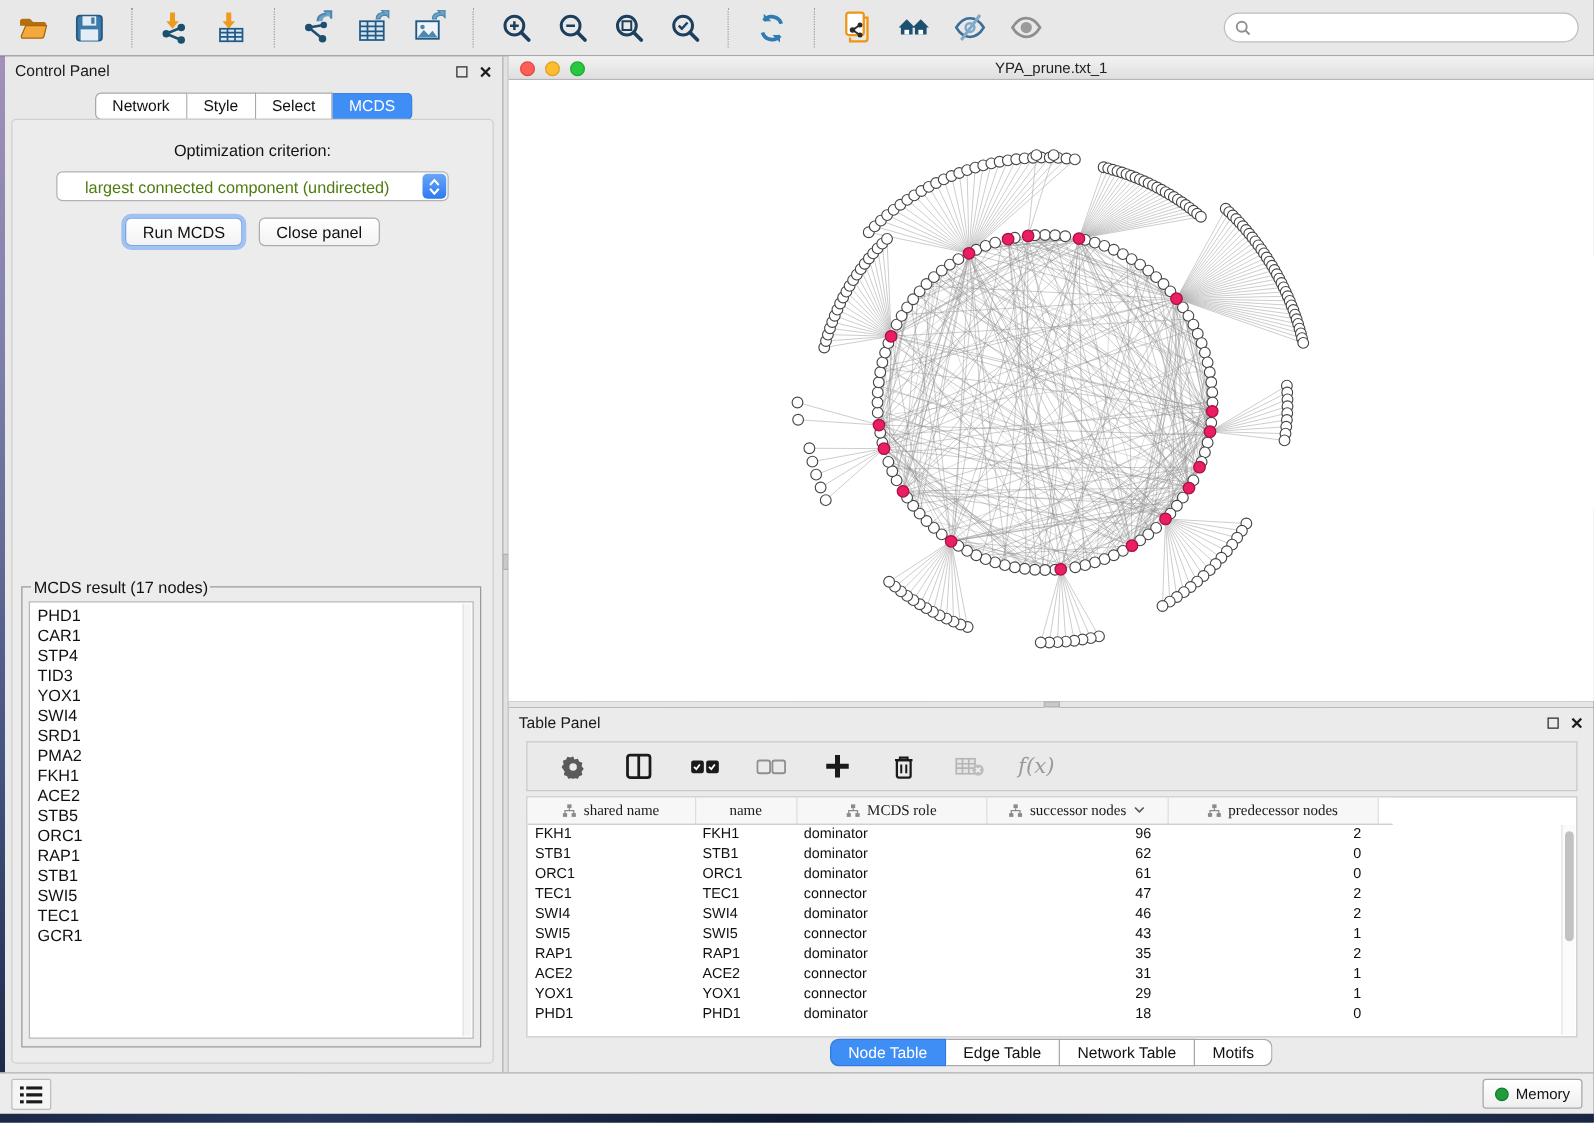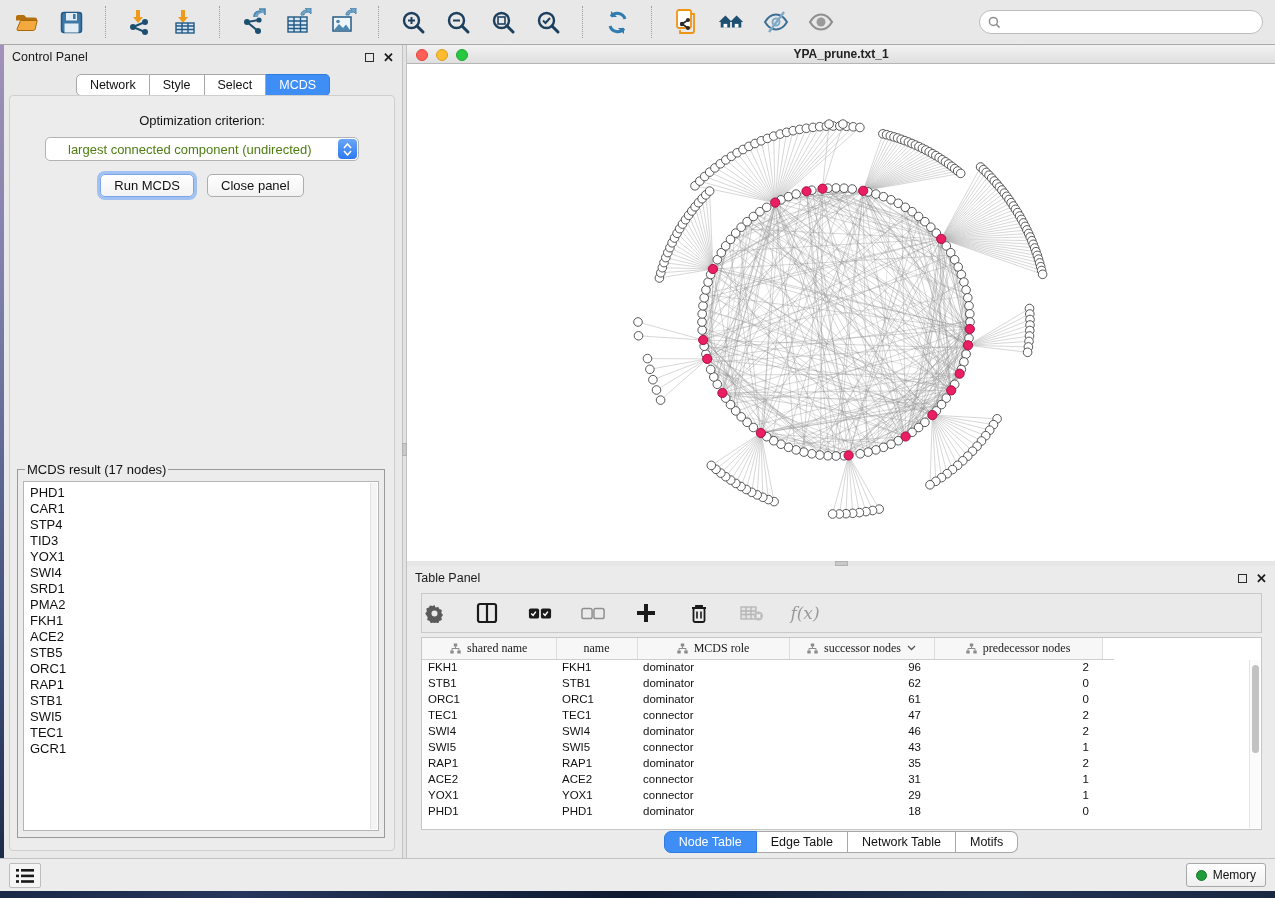--- a/index.html
+++ b/index.html
@@ -60,34 +60,34 @@
   .list-track { position:absolute; top:1px; bottom:1px; right:1px; width:7px; background:#f4f4f4; border-left:1px solid #e2e2e2; }
 
   
   .v-divider { left:402px; width:5px; top:45px; bottom:40px; background:#e2e2e2;
     border-left:1px solid #c2c2c2; border-right:1px solid #c2c2c2; }
   .v-handle { position:absolute; left:-1px; top:398px; width:5px; height:13px; background:#c9c9c9; border:1px solid #b2b2b2; }
 
   
   .network-window { left:407px; right:0; top:45px; height:516px; background:#fff; }
   .nw-titlebar { height:19px; background:linear-gradient(#f2f2f2,#dfdfdf); border-bottom:1px solid #b5b5b5;
-    display:flex; align-items:center; justify-content:center; position:relative;font-weight:bold; }
+    display:flex; align-items:center; justify-content:center; position:relative; }
   .traffic { position:absolute; left:9px; top:4px; display:flex; gap:8px; }
   .light { width:12px; height:12px; border-radius:50%; }
   .nw-title { font-size:12px; color:#222; }
   .nw-canvas { position:absolute; left:0; right:0; top:19px; bottom:0; background:#fff; overflow:hidden; }
 
   
   .h-divider { left:407px; right:0; top:561px; height:5px; background:#e6e6e6; }
   .h-handle { position:absolute; left:50%; top:0; width:13px; height:5px; margin-left:-6px; background:#c9c9c9; border:1px solid #b2b2b2; }
 
   
   .table-panel { left:407px; right:0; top:566px; bottom:40px; background:#ebebeb; }
   .tp-toolbar { margin:3px 13px 0 14px; height:40px; background:#eaeaea; border:1px solid #c9c9c9;
-    display:flex; align-items:center; gap:29px; padding:0 0; }
+    display:flex; align-items:center; gap:29px; padding:0 24px; }
   .tp-toolbar .tbtn { width:24px; height:24px; }
   .fx { font-family:"DejaVu Serif", serif; font-style:italic; font-size:17px; color:#9a9a9a; }
 
   .tp-table { position:relative; margin:4px 13px 0 14px; height:193px; background:#fff; border:1px solid #c6c6c6; overflow:hidden; }
   table.grid { border-collapse:collapse; table-layout:fixed; }
   .grid th { height:21px; background:#f7f7f7; border-right:1px solid #ddd; border-bottom:1px solid #cfcfcf;
     font-weight:normal; font-size:12px; color:#1a1a1a; text-align:center; padding:0 4px; white-space:nowrap; }
   .grid th .thwrap { display:flex; align-items:center; justify-content:center; gap:6px;font-family:Liberation Serif, serif; }
   .grid th.filler { background:#fff; border-right:none; }
   .grid td { height:16px; font-size:11.5px; color:#111; padding:0 6px; white-space:nowrap; }

